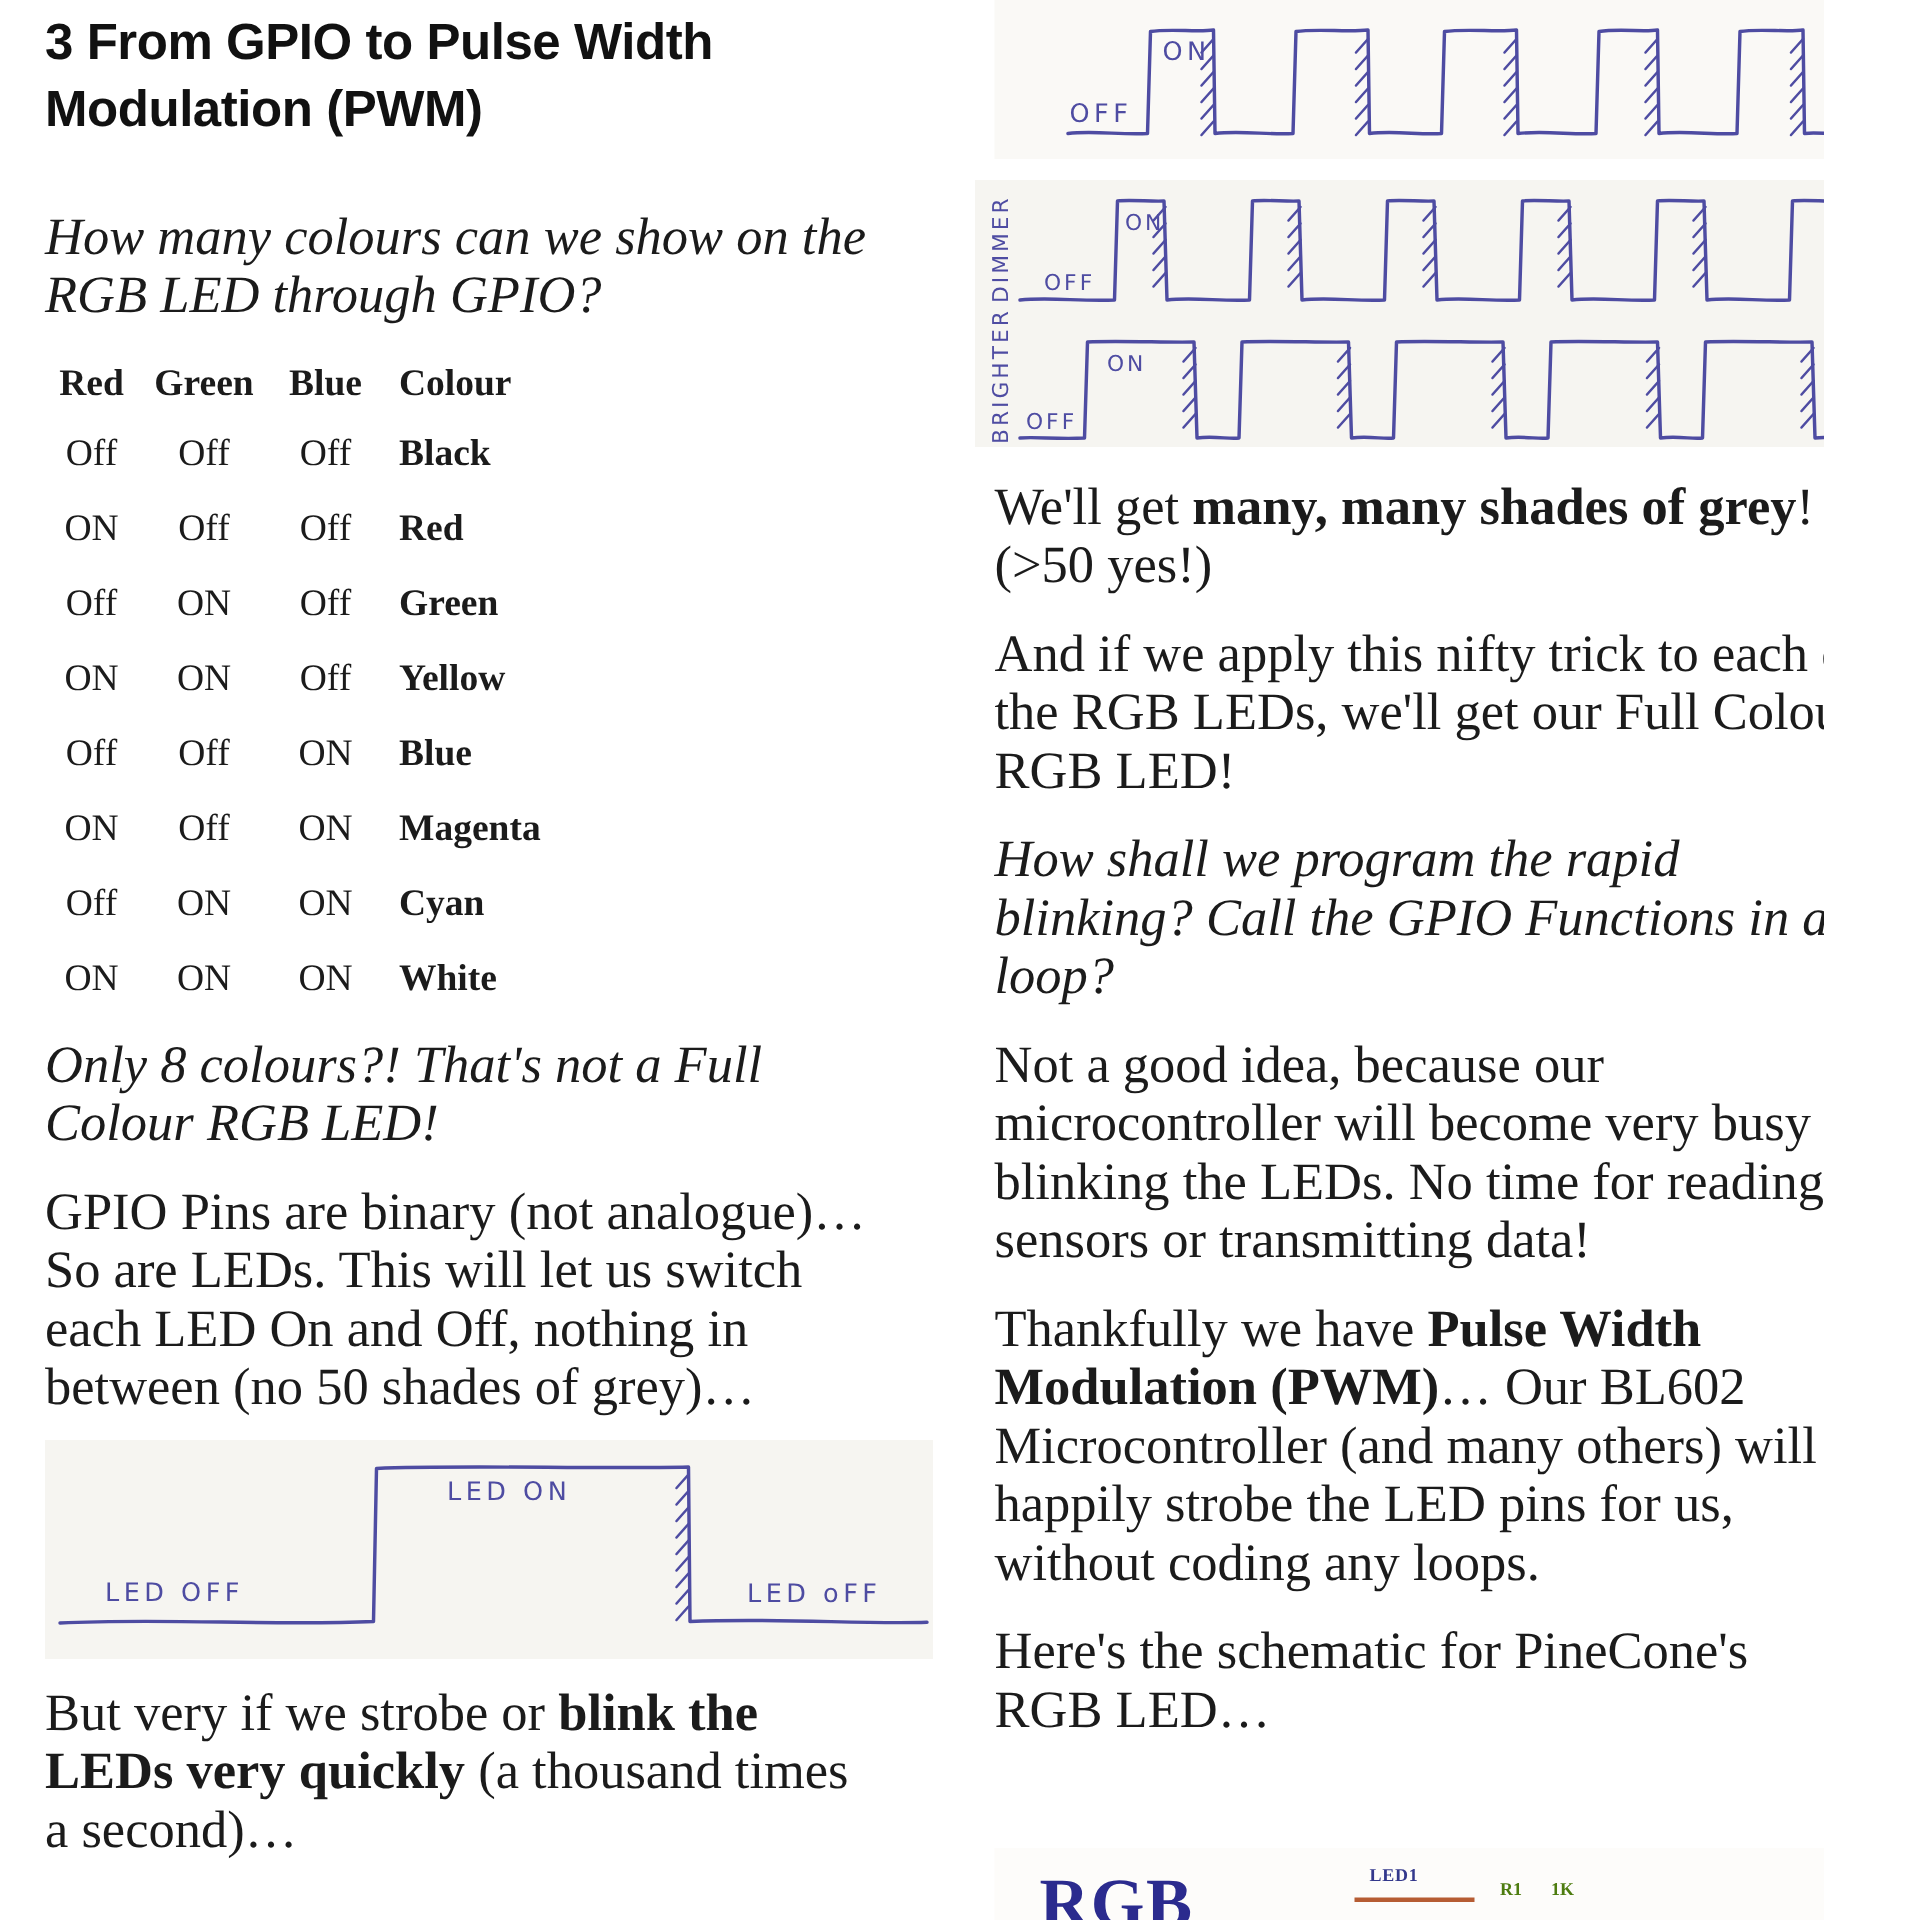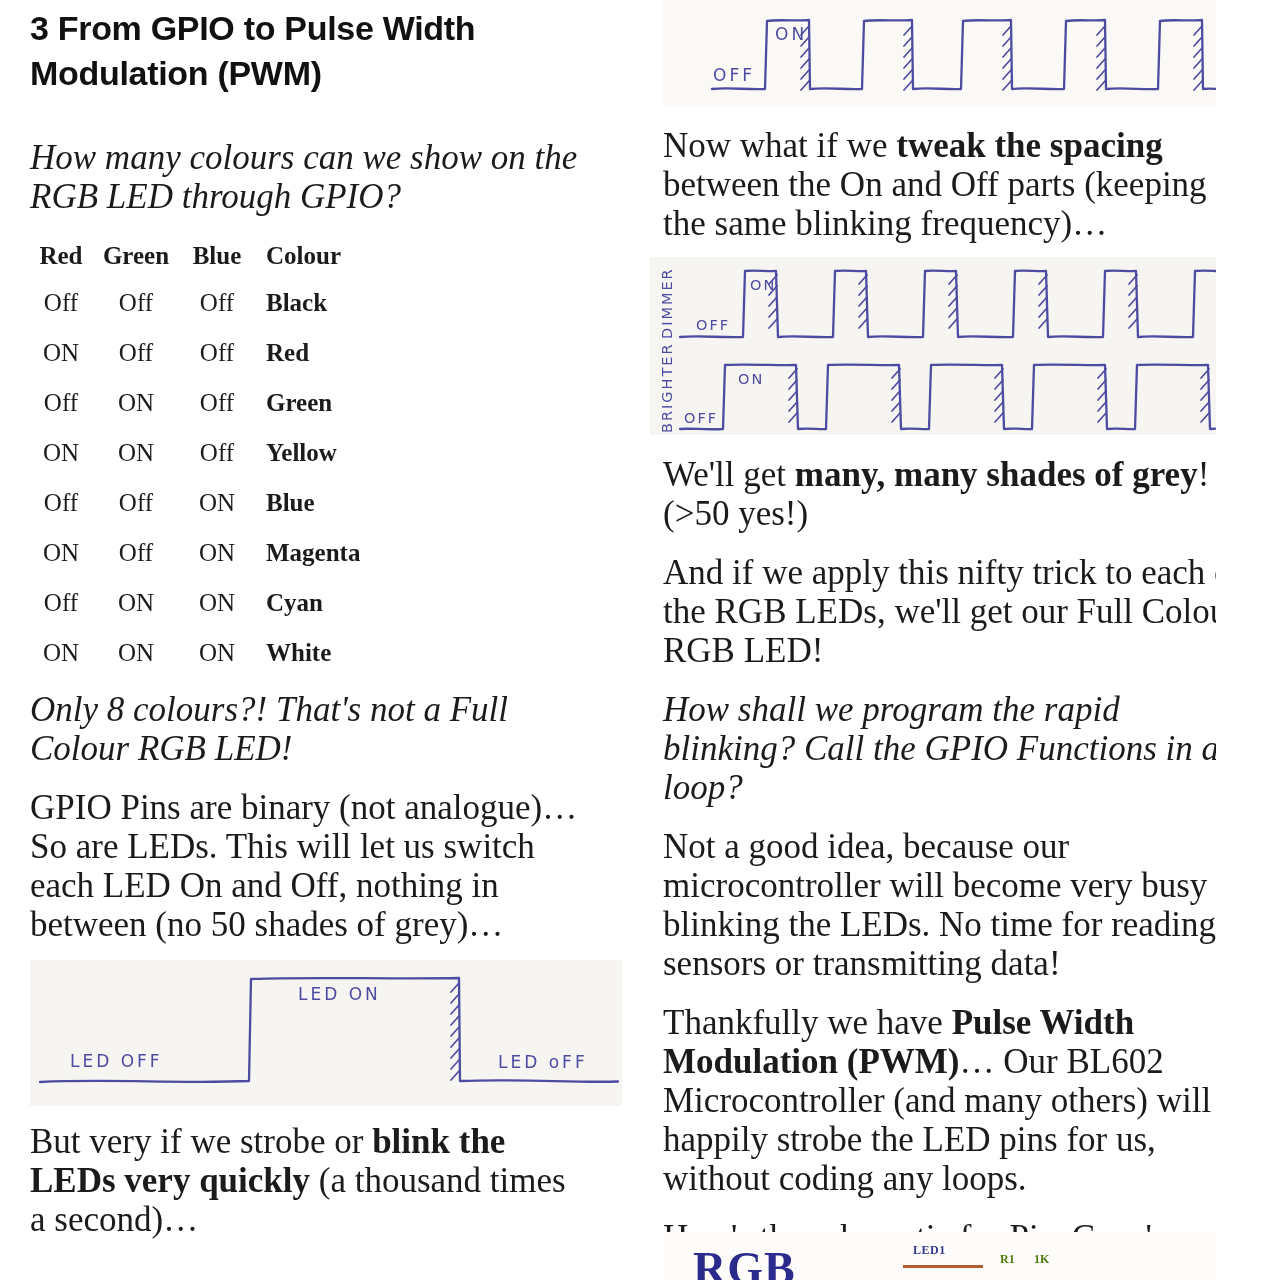--- a/index.html
+++ b/index.html
@@ -201,21 +201,20 @@
           <use href="#h6" x="249" y="26"></use>
         <use href="#h6" x="348" y="26"></use>
           <use href="#h6" x="442" y="26"></use>
         <use href="#h6" x="539" y="26"></use>
       </g>
       <text class="hand" x="112" y="40">ON</text>
       <text class="hand" x="50" y="81">OFF</text>
     </svg>
 
 
-    <p><span>Now what if we </span><span class="b">tweak the spacing</span><span> between the On and Off parts (keeping the same blinking frequency)…</span></p>
 
     <svg class="drawing paper-c" viewBox="0 0 600 178">
       <path class="ink" d="M30 80 C50 78,70 81,93 80 L95 14 C103 13,118 14.5,126 14 L128 80 C145 78,165 81,183 80 L185 14 C193 13,208 14.5,216 14 L218 80 C235 78,255 81,273 80 L275 14 C283 13,298 14.5,306 14 L308 80 C325 78,345 81,363 80 L365 14 C373 13,388 14.5,396 14 L398 80 C415 78,435 81,453 80 L455 14 C463 13,478 14.5,486 14 L488 80 C505 78,525 81,543 80 L545 14 C553 13,568 14.5,576 14 L578 80 C583 79.5,588 80,592 80"></path>
       <path class="ink" d="M30 172 C40 171,55 173,73 172 L75 108 C95 107,130 108.5,146 108 L148 172 C160 170.5,170 173,176 172 L178 108 C198 107,233 108.5,249 108 L251 172 C263 170.5,273 173,279 172 L281 108 C301 107,336 108.5,352 108 L354 172 C366 170.5,376 173,382 172 L384 108 C404 107,439 108.5,455 108 L457 172 C469 170.5,479 173,485 172 L487 108 C507 107,542 108.5,558 108 L560 172 C570 171,580 172.5,590 172"></path>
       <g class="inkh">
         <use href="#h5" x="127" y="18"></use>
           <use href="#h5" x="217" y="18"></use>
         <use href="#h5" x="307" y="18"></use>
           <use href="#h5" x="397" y="18"></use>
         <use href="#h5" x="487" y="18"></use>

